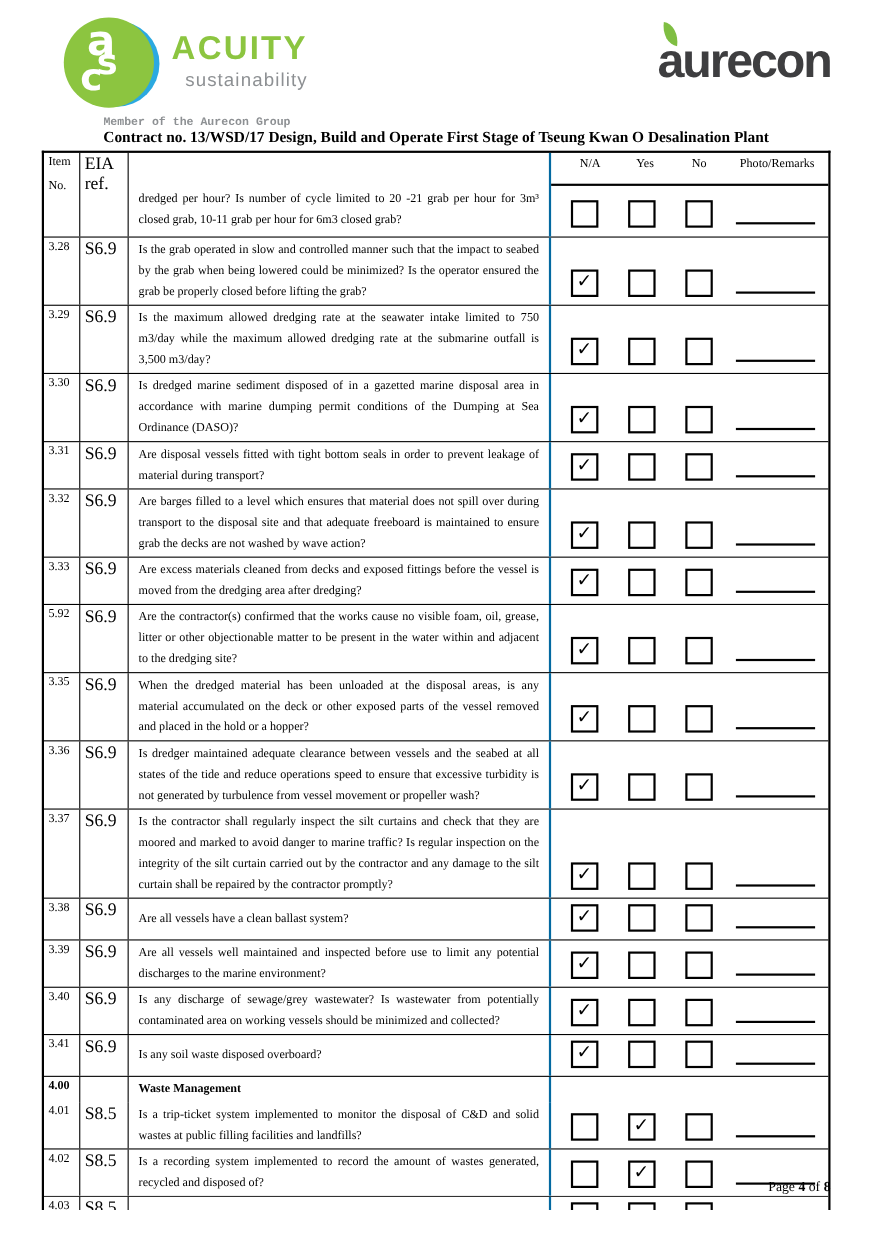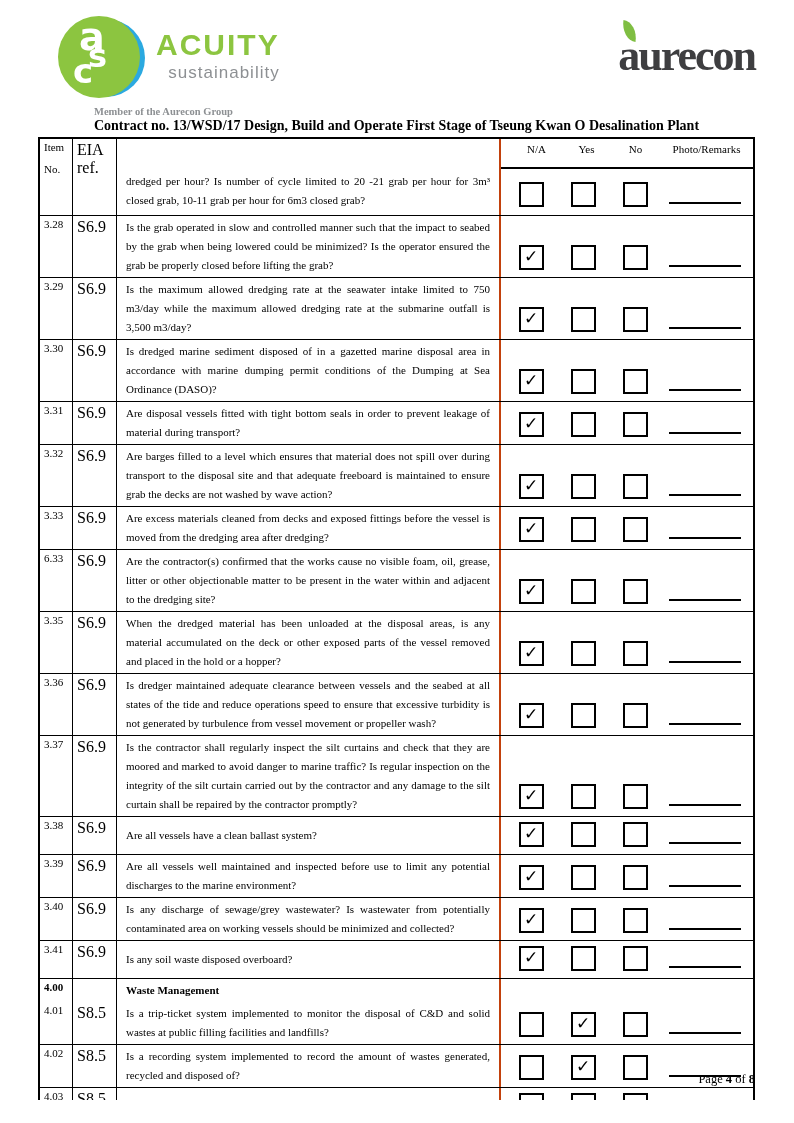--- a/index.html
+++ b/index.html
@@ -17,35 +17,35 @@
   .monogram { position: relative; width: 86px; height: 84px; flex: none; }
   .mono-blue { position: absolute; left: 9px; top: 3px; width: 78px; height: 78px; border-radius: 50%; background: var(--acuity-blue); }
   .mono-green { position: absolute; left: 0; top: 0; width: 82px; height: 82px; border-radius: 50%; background: var(--acuity-green); }
   .mono-letter { position: absolute; color: #fff; font-family: "DejaVu Sans", sans-serif; font-weight: bold; line-height: 1; }
   .m-a { left: 21px; top: 2px;  font-size: 38px; }
   .m-s { left: 30px; top: 24px; font-size: 32px; }
   .m-c { left: 15px; top: 38px; font-size: 34px; }
   .acuity-text { margin: 14px 0 0 12px; font-family: "Liberation Sans", sans-serif; }
   .acuity-name { color: var(--acuity-green); font-size: 30px; font-weight: bold; letter-spacing: 2px; line-height: 1; }
   .acuity-sub  { color: var(--gray-text); font-size: 17px; text-align: right; margin-top: 3px; letter-spacing: 1px; }
-  .acuity-tag  { color: var(--gray-text); font-size: 10.5px; font-weight: bold; font-family: Liberation Serif, serif; margin: 6px 0 0 36px; }
-  .aurecon { position: relative; margin: 18px 0 0 0; font-family: Liberation Serif, serif; }
+  .acuity-tag  { color: var(--gray-text); font-size: 10.5px; font-weight: bold; font-family: Liberation Mono, monospace; margin: 6px 0 0 36px; }
+  .aurecon { position: relative; margin: 18px 0 0 0; font-family: Liberation Sans, sans-serif; }
   .aurecon-word { font-size: 44px; font-weight: bold; color: var(--aurecon-dark); letter-spacing: -2px; line-height: 1; }
   .aurecon-leaf { position: absolute; left: 4px; top: -13px; width: 15px; height: 20px;
                   background: var(--leaf-green); border-radius: 0 100% 0 100%; transform: rotate(8deg); }
 
   
   .doc-title { text-align: center; font-weight: bold; font-size: 14px; margin: 6px 0 3px; white-space: nowrap; }
 
   
   .checklist { border: 2px solid #000; border-bottom: 0; }
   .cell { }
   .c-item  { width: 33px;  flex: none; border-right: 1.5px solid #000; padding: 2px 1px 2px 4px; font-size: 11px; }
   .c-eia   { width: 44px;  flex: none; border-right: 1.5px solid #000; padding: 2px 1px 2px 4px; font-size: 16px; }
-  .c-q     { flex: 1; border-right: 2px solid #c2410c; padding: 2px 9px; font-size: 11px; line-height: 19px;
+  .c-q     { flex: 1; border-right: 2px solid #0369a1; padding: 2px 9px; font-size: 11px; line-height: 19px;
              text-align: justify; display: flex; flex-direction: column; justify-content: center; }
   .c-check { width: 252px; flex: none; display: flex; align-items: flex-end; padding: 5px 10px 7px 18px; }
 
   
   .header-block { display: flex; min-height: 76px; }
   .hb-item div { font-size: 11px; }
   .hb-item .l2 { margin-top: 10px; }
   .hb-q { justify-content: flex-end; padding-bottom: 5px; }
   .hb-check { width: 252px; flex: none; display: flex; flex-direction: column; padding: 0; align-items: stretch; }
   .check-labels { height: 30px; border-bottom: 2px solid #000; display: flex; align-items: flex-start;
@@ -217,21 +217,21 @@
           <div class="cell c-check">
             <span class="cbox">
               <span class="tick">✓</span>
             </span>
             <span class="cbox"></span>
             <span class="cbox last"></span>
             <span class="rline"></span>
           </div>
         </div>
         <div class="t-row">
-          <div class="cell c-item"><span>6.33</span></div>
+          <div class="cell c-item"><span>5.92</span></div>
           <div class="cell c-eia"><span>S6.9</span></div>
           <div class="cell c-q">
             <div>Are the contractor(s) confirmed that the works cause no visible foam, oil, grease, litter or other objectionable matter to be present in the water within and adjacent to the dredging site?</div>
           </div>
           <div class="cell c-check">
             <span class="cbox">
               <span class="tick">✓</span>
             </span>
             <span class="cbox"></span>
             <span class="cbox last"></span>

